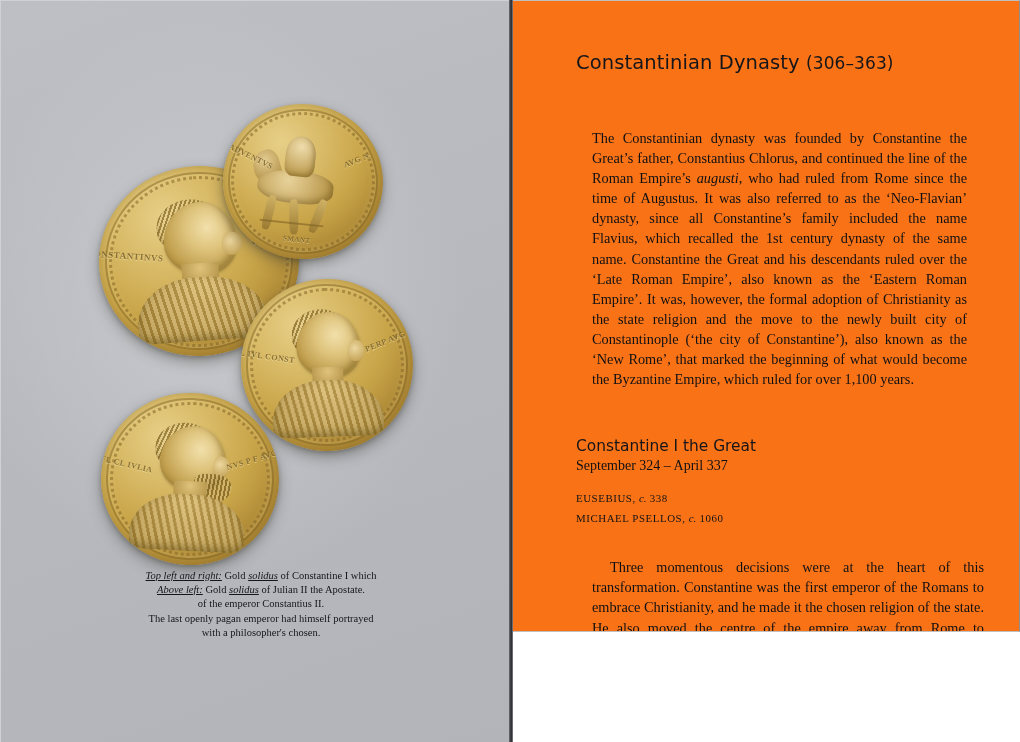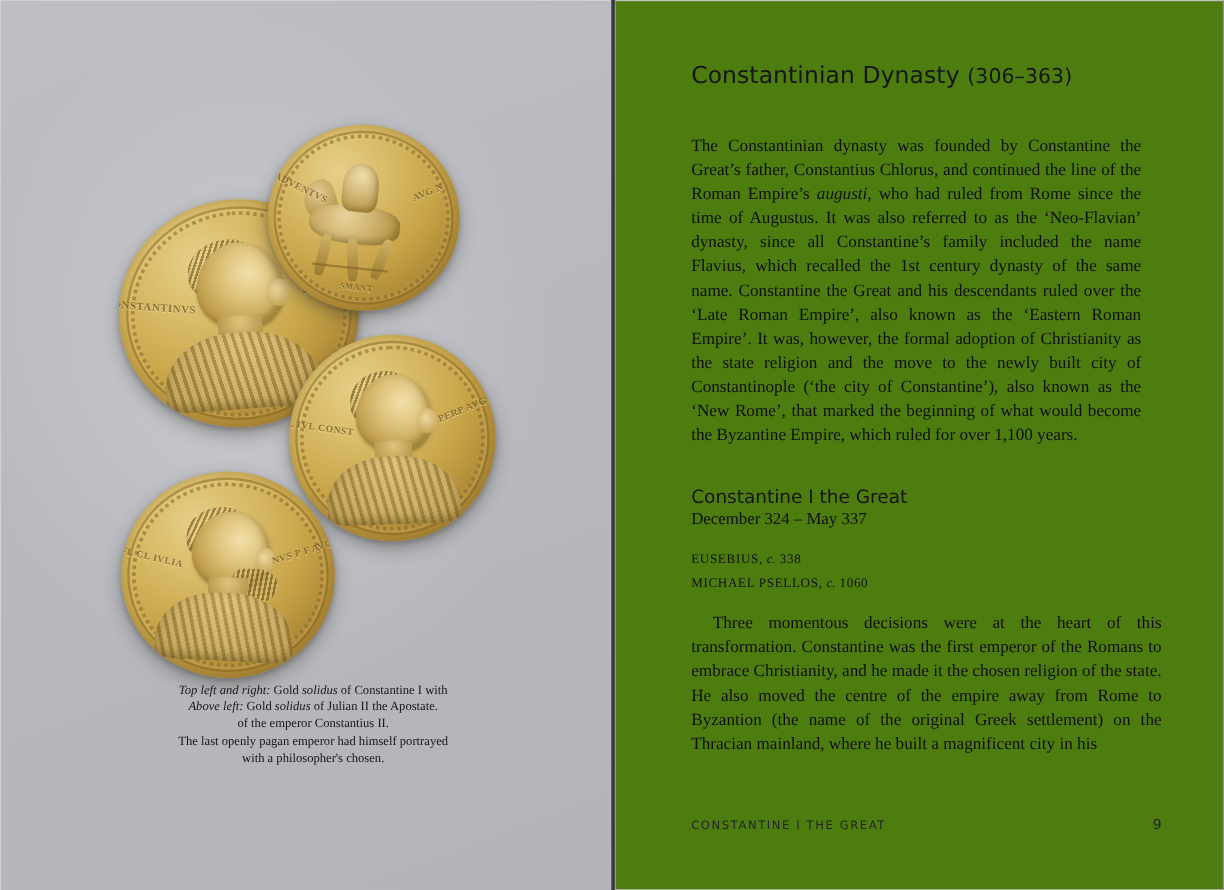--- a/index.html
+++ b/index.html
@@ -192,35 +192,35 @@
     position: absolute;
     left: 100px;
     top: 568px;
     width: 320px;
     text-align: center;
     font-family: "Liberation Serif", serif;
     font-size: 10.5px;
     line-height: 14.2px;
     color: #16161a;
   }
-  .caption em { font-style: italic; }
+  .caption em { font-style: italic; text-decoration: underline; }
 
   
   .gutter {
     width: 4px;
     height: 742px;
     background: linear-gradient(90deg, #6e7075 0%, #3a3b3f 40%, #2c2d31 60%, #86888d 100%);
   }
 
   
   .page-right {
     position: relative;
     width: 507px;
-    height: 742px;
-    background: #4d7c0f;
+    height: 632px;
+    background: #f97316;
     box-sizing: border-box;
     border-top: 1px solid #bfbfbf;
     border-right: 1px solid #8e8e8e;
     border-bottom: 1px solid #bfbfbf;
     overflow: hidden;
   }
   .content {
     position: absolute;
     left: 63px;
     top: 50px;
@@ -231,21 +231,21 @@
     margin: 0;
     font-family: "DejaVu Sans", sans-serif;
     font-weight: 400;
     font-size: 19.5px;
     letter-spacing: 0.1px;
     color: #15151a;
   }
   h1.chapter-title .yrs { font-size: 17px; }
 
   p.body {
-    margin: 0;
+    margin: 16px;
     font-family: "Liberation Serif", serif;
     font-size: 14.3px;
     line-height: 20.1px;
     text-align: justify;
     color: #101014;
     hyphens: manual;
   }
   p.body.narrow { width: 375px; }
   p.body.wide   { width: 392px; }
   p.body em { font-style: italic; }
@@ -384,21 +384,21 @@
         </div>
         <div class="legend">
           <span style="transform:translate(-50%,-50%) rotate(-80deg) translateY(-65px) rotate(90deg); font-size:8px;">FL CL IVLIA</span>
           <span style="transform:translate(-50%,-50%) rotate(70deg) translateY(-65px) rotate(-90deg); font-size:8px;">NVS P F AVG</span>
         </div>
       </div>
     </div>
 
     <div class="caption">
       <div>
-        <em>Top left and right:</em><span> Gold </span><em>solidus</em><span> of Constantine I with</span>
+        <em>Top left and right:</em><span> Gold </span><em>solidus</em><span> of Constantine I which</span>
       </div>
       <div>
         <em>Above left:</em><span> Gold </span><em>solidus</em><span> of Julian II the Apostate.</span>
       </div>
       <div>of the emperor Constantius II.</div>
       <div>The last openly pagan emperor had himself portrayed</div>
       <div>with a philosopher's chosen.</div>
     </div>
   </div>
 
@@ -412,21 +412,21 @@
         <span class="yrs">(306–363)</span>
       </h1>
 
       <div class="intro-gap"></div>
 
       <p class="body narrow">The Constantinian dynasty was founded by Constantine the Great’s father, Constantius Chlorus, and continued the line of the Roman Empire’s <em>augusti</em>, who had ruled from Rome since the time of Augustus. It was also referred to as the ‘Neo-Flavian’ dynasty, since all Constantine’s family included the name Flavius, which recalled the 1st century dynasty of the same name. Constantine the Great and his descendants ruled over the ‘Late Roman Empire’, also known as the ‘Eastern Roman Empire’. It was, however, the formal adoption of Christianity as the state religion and the move to the newly built city of Constantinople (‘the city of Constantine’), also known as the ‘New Rome’, that marked the beginning of what would become the Byzantine Empire, which ruled for over 1,100 years.</p>
 
       <div style="height:32px"></div>
 
       <h2 class="ruler-name">Constantine I the Great</h2>
-      <div class="reign-dates">December 324 – May 337</div>
+      <div class="reign-dates">September 324 – April 337</div>
 
       <div style="height:16px"></div>
 
       <div class="attrib">
         <span>EUSEBIUS,</span>
         <em>c.</em>
         <span>338</span>
       </div>
 
       <div style="height:7px"></div>

